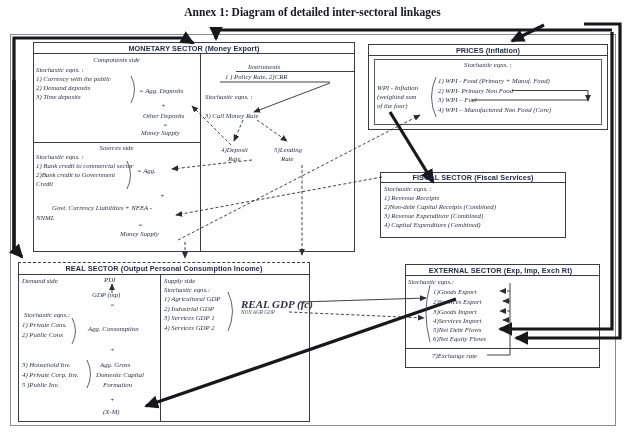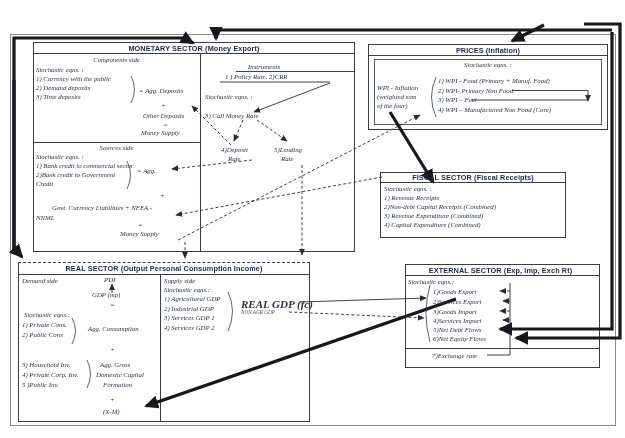--- a/index.html
+++ b/index.html
@@ -21,20 +21,21 @@
   .txtlayer{position:absolute;left:0;top:0;width:625px;height:438px;z-index:4;}
   .boxlayer{position:absolute;left:0;top:0;width:625px;height:438px;z-index:2;}
   .frame{position:absolute;left:10px;top:34px;width:606px;height:392px;border:1px solid #8a8a92;box-sizing:border-box;z-index:1;}
   .dashedtop{border-top:1px dashed #3c3c46 !important;}
 </style>
 </head>
 <body>
 
 <div class="stage">
 
+  <div class="title">Annex 1: Diagram of detailed inter-sectoral linkages</div>
   <div class="frame"></div>
 
   <div class="boxlayer">
 
     <div class="box" style="left:33px;top:42px;width:322px;height:210px;"></div>
     <div class="hdrstrip" style="left:33px;top:42px;width:322px;height:12px;"></div>
     <div class="vline" style="left:200px;top:54px;height:198px;"></div>
     <div class="hline" style="left:33px;top:142px;width:167px;"></div>
 
     <div class="box" style="left:368px;top:44px;width:240px;height:86px;"></div>
@@ -150,21 +151,21 @@
     <div class="hdr" style="left:368px;top:47px;width:240px;">PRICES (Inflation)</div>
     <span class="t tc" style="left:374px;top:61px;width:228px;">Stochastic eqns. :</span>
     <span class="t" style="left:377px;top:84px;">WPI - Inflation</span>
     <span class="t" style="left:377px;top:93px;">(weighted sum</span>
     <span class="t" style="left:377px;top:102px;">of the four)</span>
     <span class="t" style="left:438px;top:77px;">1) WPI - Food (Primary + Manuf. Food)</span>
     <span class="t" style="left:438px;top:86.5px;">2) WPI- Primary Non Food</span>
     <span class="t" style="left:438px;top:96px;">3) WPI – Fuel</span>
     <span class="t" style="left:438px;top:105.5px;">4) WPI – Manufactured Non Food (Core)</span>
 
-    <div class="hdr" style="left:380px;top:174px;width:186px;">FISCAL SECTOR (Fiscal Receipts)</div>
+    <div class="hdr" style="left:380px;top:174px;width:186px;">FISCAL SECTOR (Fiscal Services)</div>
     <span class="t" style="left:384px;top:185px;">Stochastic eqns. :</span>
     <span class="t" style="left:384px;top:194px;">1) Revenue Receipts</span>
     <span class="t" style="left:384px;top:203px;">2)Non-debt Capital Receipts (Combined)</span>
     <span class="t" style="left:384px;top:212px;">3) Revenue Expenditure (Combined)</span>
     <span class="t" style="left:384px;top:221px;">4) Capital Expenditure (Combined)</span>
 
     <div class="hdr" style="left:405px;top:267px;width:191px;">EXTERNAL SECTOR (Exp, Imp, Exch Rt)</div>
     <span class="t" style="left:408px;top:278px;">Stochastic eqns.:</span>
     <span class="t" style="left:433px;top:288px;">1)Goods Export</span>
     <span class="t" style="left:433px;top:298px;">2)Services Export</span>

